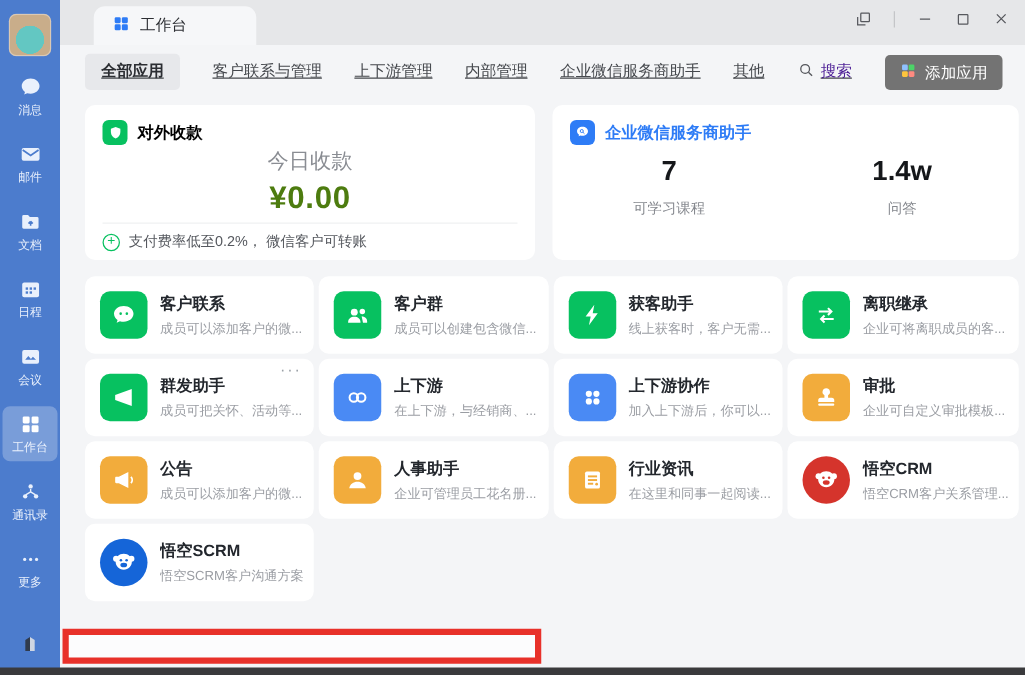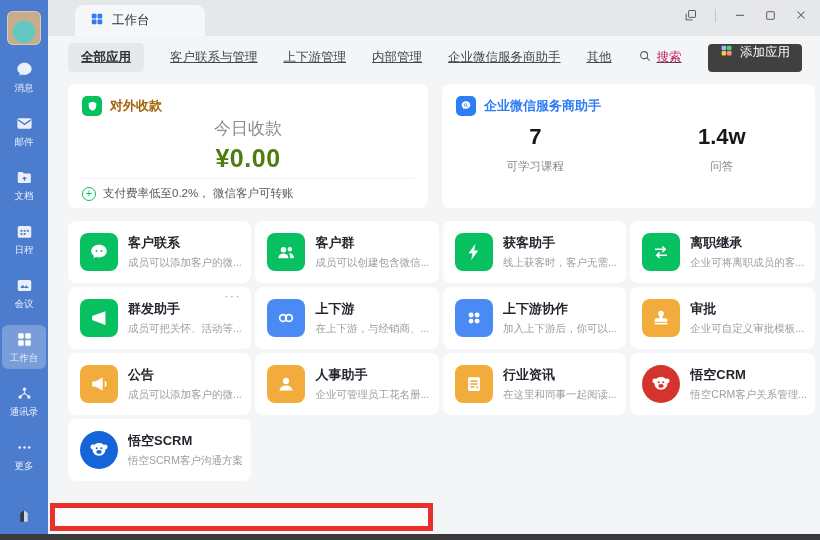--- a/index.html
+++ b/index.html
@@ -21,33 +21,33 @@
   .win-controls { position:absolute; right:12px; top:0; height:30px; display:flex; align-items:center; gap:17px; color:#56585d; }
   .win-divider { width:1px; height:13px; background:#c4c5c8; }
   .win-btn { cursor:pointer; display:flex; align-items:center; }
 
   
   .content { position:absolute; left:48px; top:36px; right:0; bottom:0; background:#f4f5f7; padding:8px 5px 0 20px; z-index:1; }
 
   .filter-row { display:flex; align-items:center; gap:26px; height:27px; font-size:12.5px; color:#45484d;text-decoration:underline; }
   .filter-pill { background:#e7e8eb; color:#2c2e33; padding:6px 13px; border-radius:4px; font-weight:bold; cursor:pointer; }
   .filter-item { cursor:pointer; }
-  .filter-search { display:flex; align-items:center; gap:5px; cursor:pointer; color:#be185d; }
-
-  .add-app-btn { position:absolute; top:8px; right:18px; height:28px; background:#404040; color:#fff; border:none; border-radius:4px; font-size:12.5px; display:flex; gap:7px; padding:0 12px; cursor:pointer; font-family:inherit; }
+  .filter-search { display:flex; align-items:center; gap:5px; cursor:pointer; color:#4c1d95; }
+
+  .add-app-btn { position:absolute; top:8px; right:18px; height:28px; background:#737373; color:#fff; border:none; border-radius:4px; font-size:12.5px; display:flex; align-items:center; gap:7px; padding:0 12px; cursor:pointer; font-family:inherit; }
 
   .big-row { display:flex; gap:14px; margin-top:13px; }
   .big-card { background:#fff; border-radius:8px; height:124px; position:relative; }
   .big-card.pay { width:360px; }
   .big-card.assist { flex:1; }
   .big-head { position:absolute; left:14px; top:12px; display:flex; align-items:center; gap:8px; font-size:13px; font-weight:bold; }
   .mini-icon { width:20px; height:20px; border-radius:5px; display:flex; align-items:center; justify-content:center; }
   .mini-icon.green { background:#07c160; }
   .mini-icon.blue { background:#2e7cf6; }
-  .pay-title { color:#a16207; }
+  .pay-title { color:#000000; }
   .assist-title { color:#2e7cf6; }
   .pay-center { position:absolute; left:0; right:0; top:33px; text-align:center; }
   .pay-label { font-size:17px; color:#8a8d93; }
   .pay-amount { font-size:25px; font-weight:bold; color:#4d7c0f; margin-top:4px; letter-spacing:.5px; }
   .pay-divider { position:absolute; left:14px; right:14px; top:94px; height:1px; background:#f0f1f2; }
   .pay-promo { position:absolute; left:14px; top:102px; display:flex; align-items:center; gap:7px; font-size:11.5px; color:#55585e; }
   .plus-circle { width:14px; height:14px; border:1.3px solid #07c160; border-radius:50%; color:#07c160; font-size:11px; line-height:11px; display:flex; align-items:center; justify-content:center; }
   .assist-stats { position:absolute; left:0; right:0; top:40px; display:flex; }
   .stat { flex:1; text-align:center; }
   .stat-value { font-size:22px; font-weight:bold; color:#15171a; }

